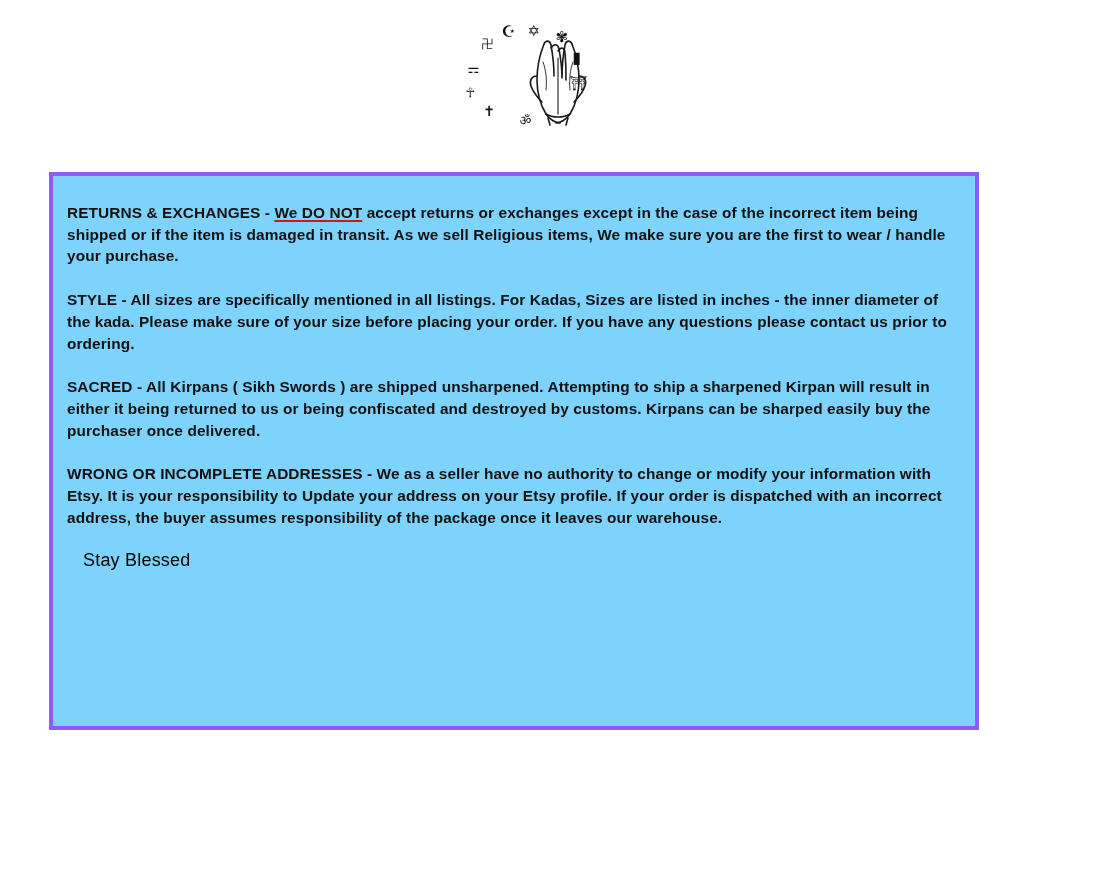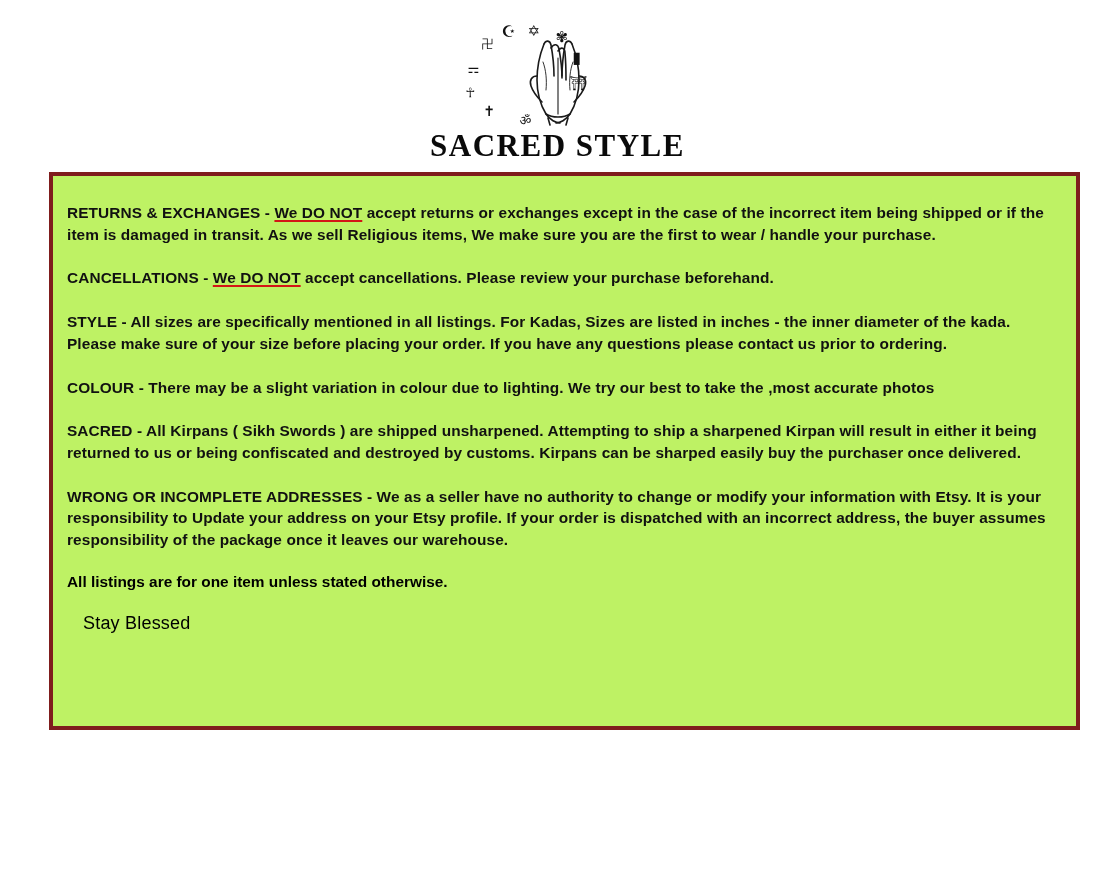--- a/index.html
+++ b/index.html
@@ -39,25 +39,25 @@
     letter-spacing: 1.5px;
     margin-top: 2px;
     color: #0a0a0a;
   }
 
   
   .policy-box {
     position: absolute;
     left: 49px;
     top: 172px;
-    width: 1031px;
+    width: 930px;
     height: 558px;
-    border: 4px solid #7f1d1d;
+    border: 4px solid #8b5cf6;
     box-sizing: border-box;
-    background: #bef264;
+    background: #7dd3fc;
   }
   .policy-inner {
     padding: 26px 22px 10px 14px;
   }
   .para {
     font-size: 15.4px;
     font-weight: bold;
     line-height: 21.7px;
     margin: 0 0 22px 0;
     color: #111111;
@@ -127,47 +127,39 @@
 
         <path d="M88 96 C94 100, 106 100, 112 96"></path>
         <path d="M90 100 L92 107 M110 100 L108 107"></path>
 
         <path d="M100 40 L100 96" stroke-width="1.1"></path>
         <path d="M85 44 C88 52, 89 62, 88 72" stroke-width="0.9"></path>
         <path d="M115 44 C112 52, 111 62, 112 72" stroke-width="0.9"></path>
       </g>
     </svg>
   </div>
-  <div class="brand-name">SACRED STYLE</div>
 </div>
 
 <div class="policy-box">
   <div class="policy-inner">
 
     <p class="para">
       <span class="lead">RETURNS &amp; EXCHANGES</span><span> - </span><span class="underline-red">We DO NOT</span><span> accept returns or exchanges except in the case of the incorrect item being shipped or if the item is damaged in transit.  As we sell Religious items, We make sure you are the first to wear / handle your purchase.</span>
     </p>
 
-    <p class="para">
-      <span class="lead">CANCELLATIONS</span><span> - </span><span class="underline-red">We DO NOT</span><span> accept cancellations.  Please review your purchase beforehand.</span>
-    </p>
 
     <p class="para">
       <span class="lead">STYLE</span><span> - </span><span>All sizes are specifically mentioned in all listings.  For Kadas, Sizes are listed in inches - the inner diameter of the kada.  Please make sure of your size before placing your order.  If you have any questions please contact us prior to ordering.</span>
     </p>
 
-    <p class="para">
-      <span class="lead">COLOUR</span><span> - </span><span>There may be a slight variation in colour due to lighting. We try our best to take the ,most accurate photos</span>
-    </p>
 
     <p class="para">
       <span class="lead">SACRED</span><span> - </span><span>All Kirpans ( Sikh Swords ) are shipped unsharpened.  Attempting to ship a sharpened Kirpan will result in either it being returned to us or being confiscated and destroyed by customs.  Kirpans can be sharped easily buy the purchaser once delivered.</span>
     </p>
 
     <p class="para">
       <span class="lead">WRONG OR INCOMPLETE ADDRESSES</span><span> - </span><span>We as a seller have no authority to change or modify your information with Etsy.  It is your responsibility to Update your address on your Etsy profile.  If your order is dispatched with an incorrect address, the buyer assumes responsibility of the package once it leaves our warehouse.</span>
     </p>
 
-    <p class="closing">All listings are for one item unless stated otherwise.</p>
 
     <p class="signoff">Stay Blessed</p>
   </div>
 </div>
 
 </body></html>

